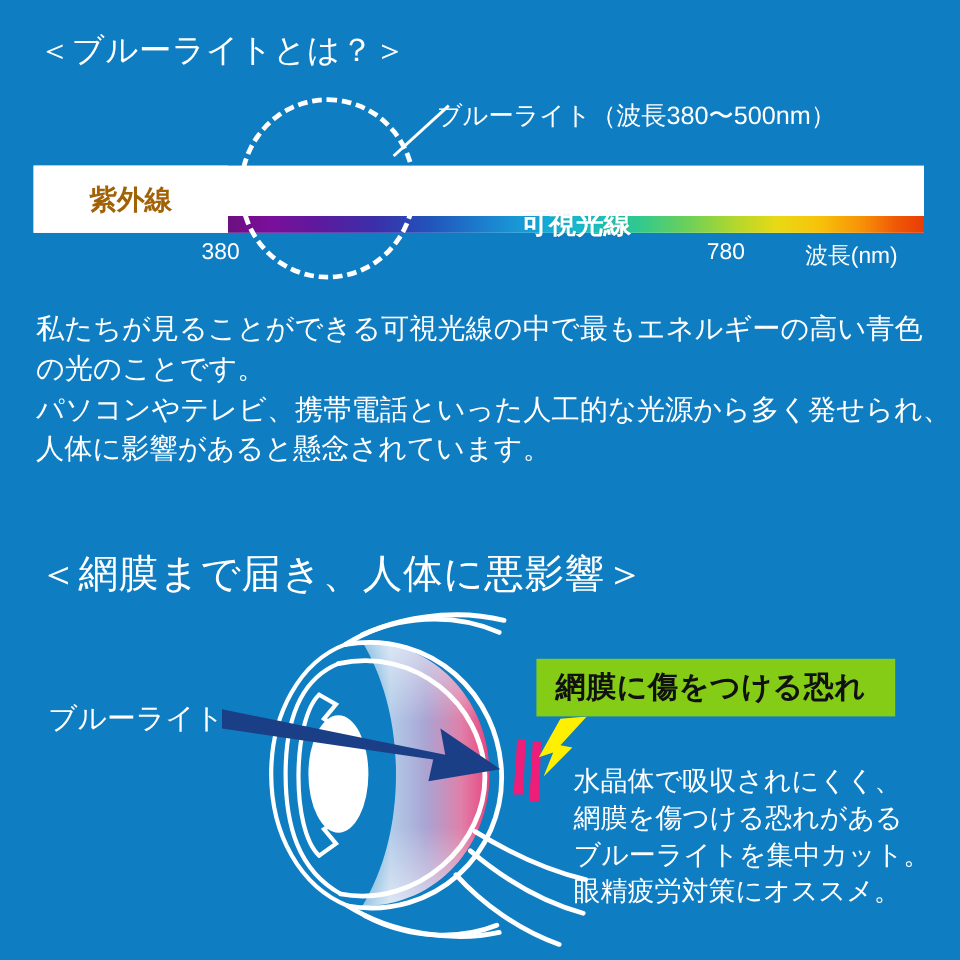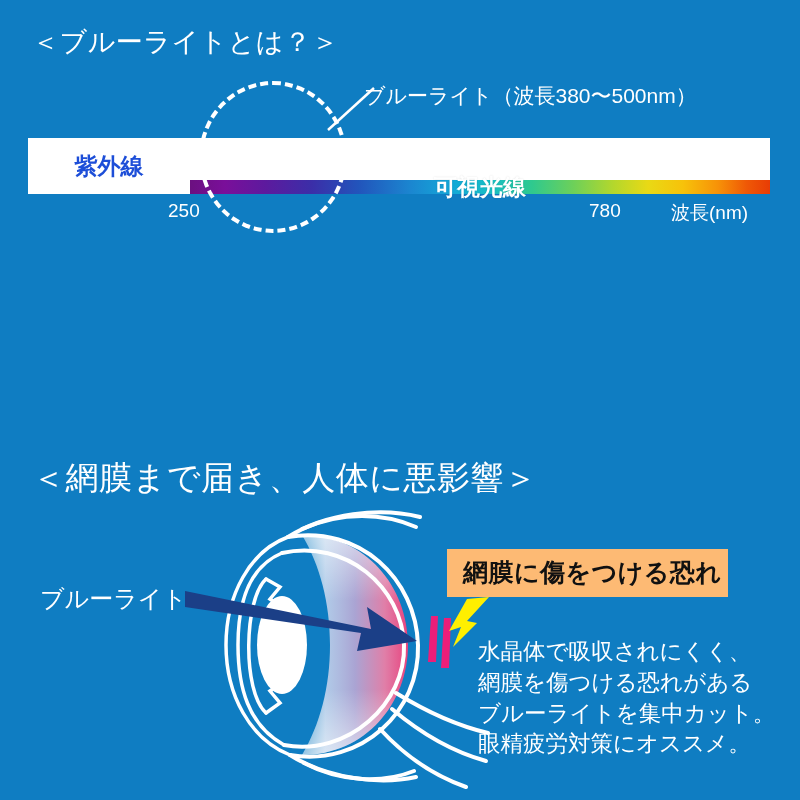--- a/index.html
+++ b/index.html
@@ -36,21 +36,21 @@
     width: 742px;
     height: 56px;
     background: #ffffff;
     display: flex;
     align-items: stretch;
   }
   .band-label {
     display: flex;
     align-items: center;
     justify-content: center;
-    color: #1d4ed8;
+    color: #a16207;
     font-size: 23px;
     font-weight: bold;
     background: #ffffff;
   }
   #band-uv   { width: 162px; }
   #band-ir   { width: 153px; }
   #spectrum-gradient {
     position: relative;
     flex: 1 1 auto;
     background: linear-gradient(to right,
@@ -163,22 +163,22 @@
     top: 585px;
     width: 235px;
     height: 70px;
   }
 
   
   #warning-callout {
     position: absolute;
     left: 447px;
     top: 549px;
-    background: #fdba74;
-    padding: 7px 6px 8px 16px;
+    background: #84cc16;
+    padding: 7px 24px 8px 16px;
     box-sizing: border-box;
   }
   #warning-callout-text {
     color: #111111;
     font-size: 25px;
     font-weight: bold;
     white-space: nowrap;
     letter-spacing: 0.5px;
   }
   #warning-bolt {
@@ -200,21 +200,21 @@
 
   
   #benefit-text {
     position: absolute;
     left: 478px;
     top: 637px;
     font-size: 22.5px;
     line-height: 1.37;
     color: #ffffff;
   }
-  #benefit-text div { white-space: nowrap; }
+  #benefit-text div { white-space: nowrap; font-family: Liberation Mono, monospace; }
 </style>
 </head>
 <body>
 
 <div id="page">
 
   <div id="heading-1" class="section-heading">＜ブルーライトとは？＞</div>
 
   <div id="bluelight-range-label">ブルーライト（波長380〜500nm）</div>
 
@@ -224,24 +224,30 @@
 
   <div id="spectrum-block">
     <div id="band-uv" class="band-label">紫外線</div>
     <div id="spectrum-gradient">
       <div id="visible-label">可視光線</div>
     </div>
   </div>
 
   <div id="dashed-ellipse"></div>
 
-  <div id="tick-380" class="tick-label">250</div>
+  <div id="tick-380" class="tick-label">380</div>
   <div id="tick-780" class="tick-label">780</div>
   <div id="axis-unit" class="tick-label">波長(nm)</div>
 
+  <div id="intro-paragraph">
+    <div>私たちが見ることができる可視光線の中で最もエネルギーの高い青色</div>
+    <div>の光のことです。</div>
+    <div>パソコンやテレビ、携帯電話といった人工的な光源から多く発せられ、</div>
+    <div>人体に影響があると懸念されています。</div>
+  </div>
 
   <div id="heading-2" class="section-heading">＜網膜まで届き、人体に悪影響＞</div>
 
   <svg id="eye-diagram" viewBox="0 0 320 300">
     <defs>
       <linearGradient id="retinaGrad" x1="0" y1="0" x2="1" y2="0">
         <stop offset="0%" stop-color="#ffffff" stop-opacity="0"></stop>
         <stop offset="22%" stop-color="#cdd9ef" stop-opacity="0.85"></stop>
         <stop offset="50%" stop-color="#b2a6d4" stop-opacity="0.95"></stop>
         <stop offset="78%" stop-color="#e07fa8"></stop>

